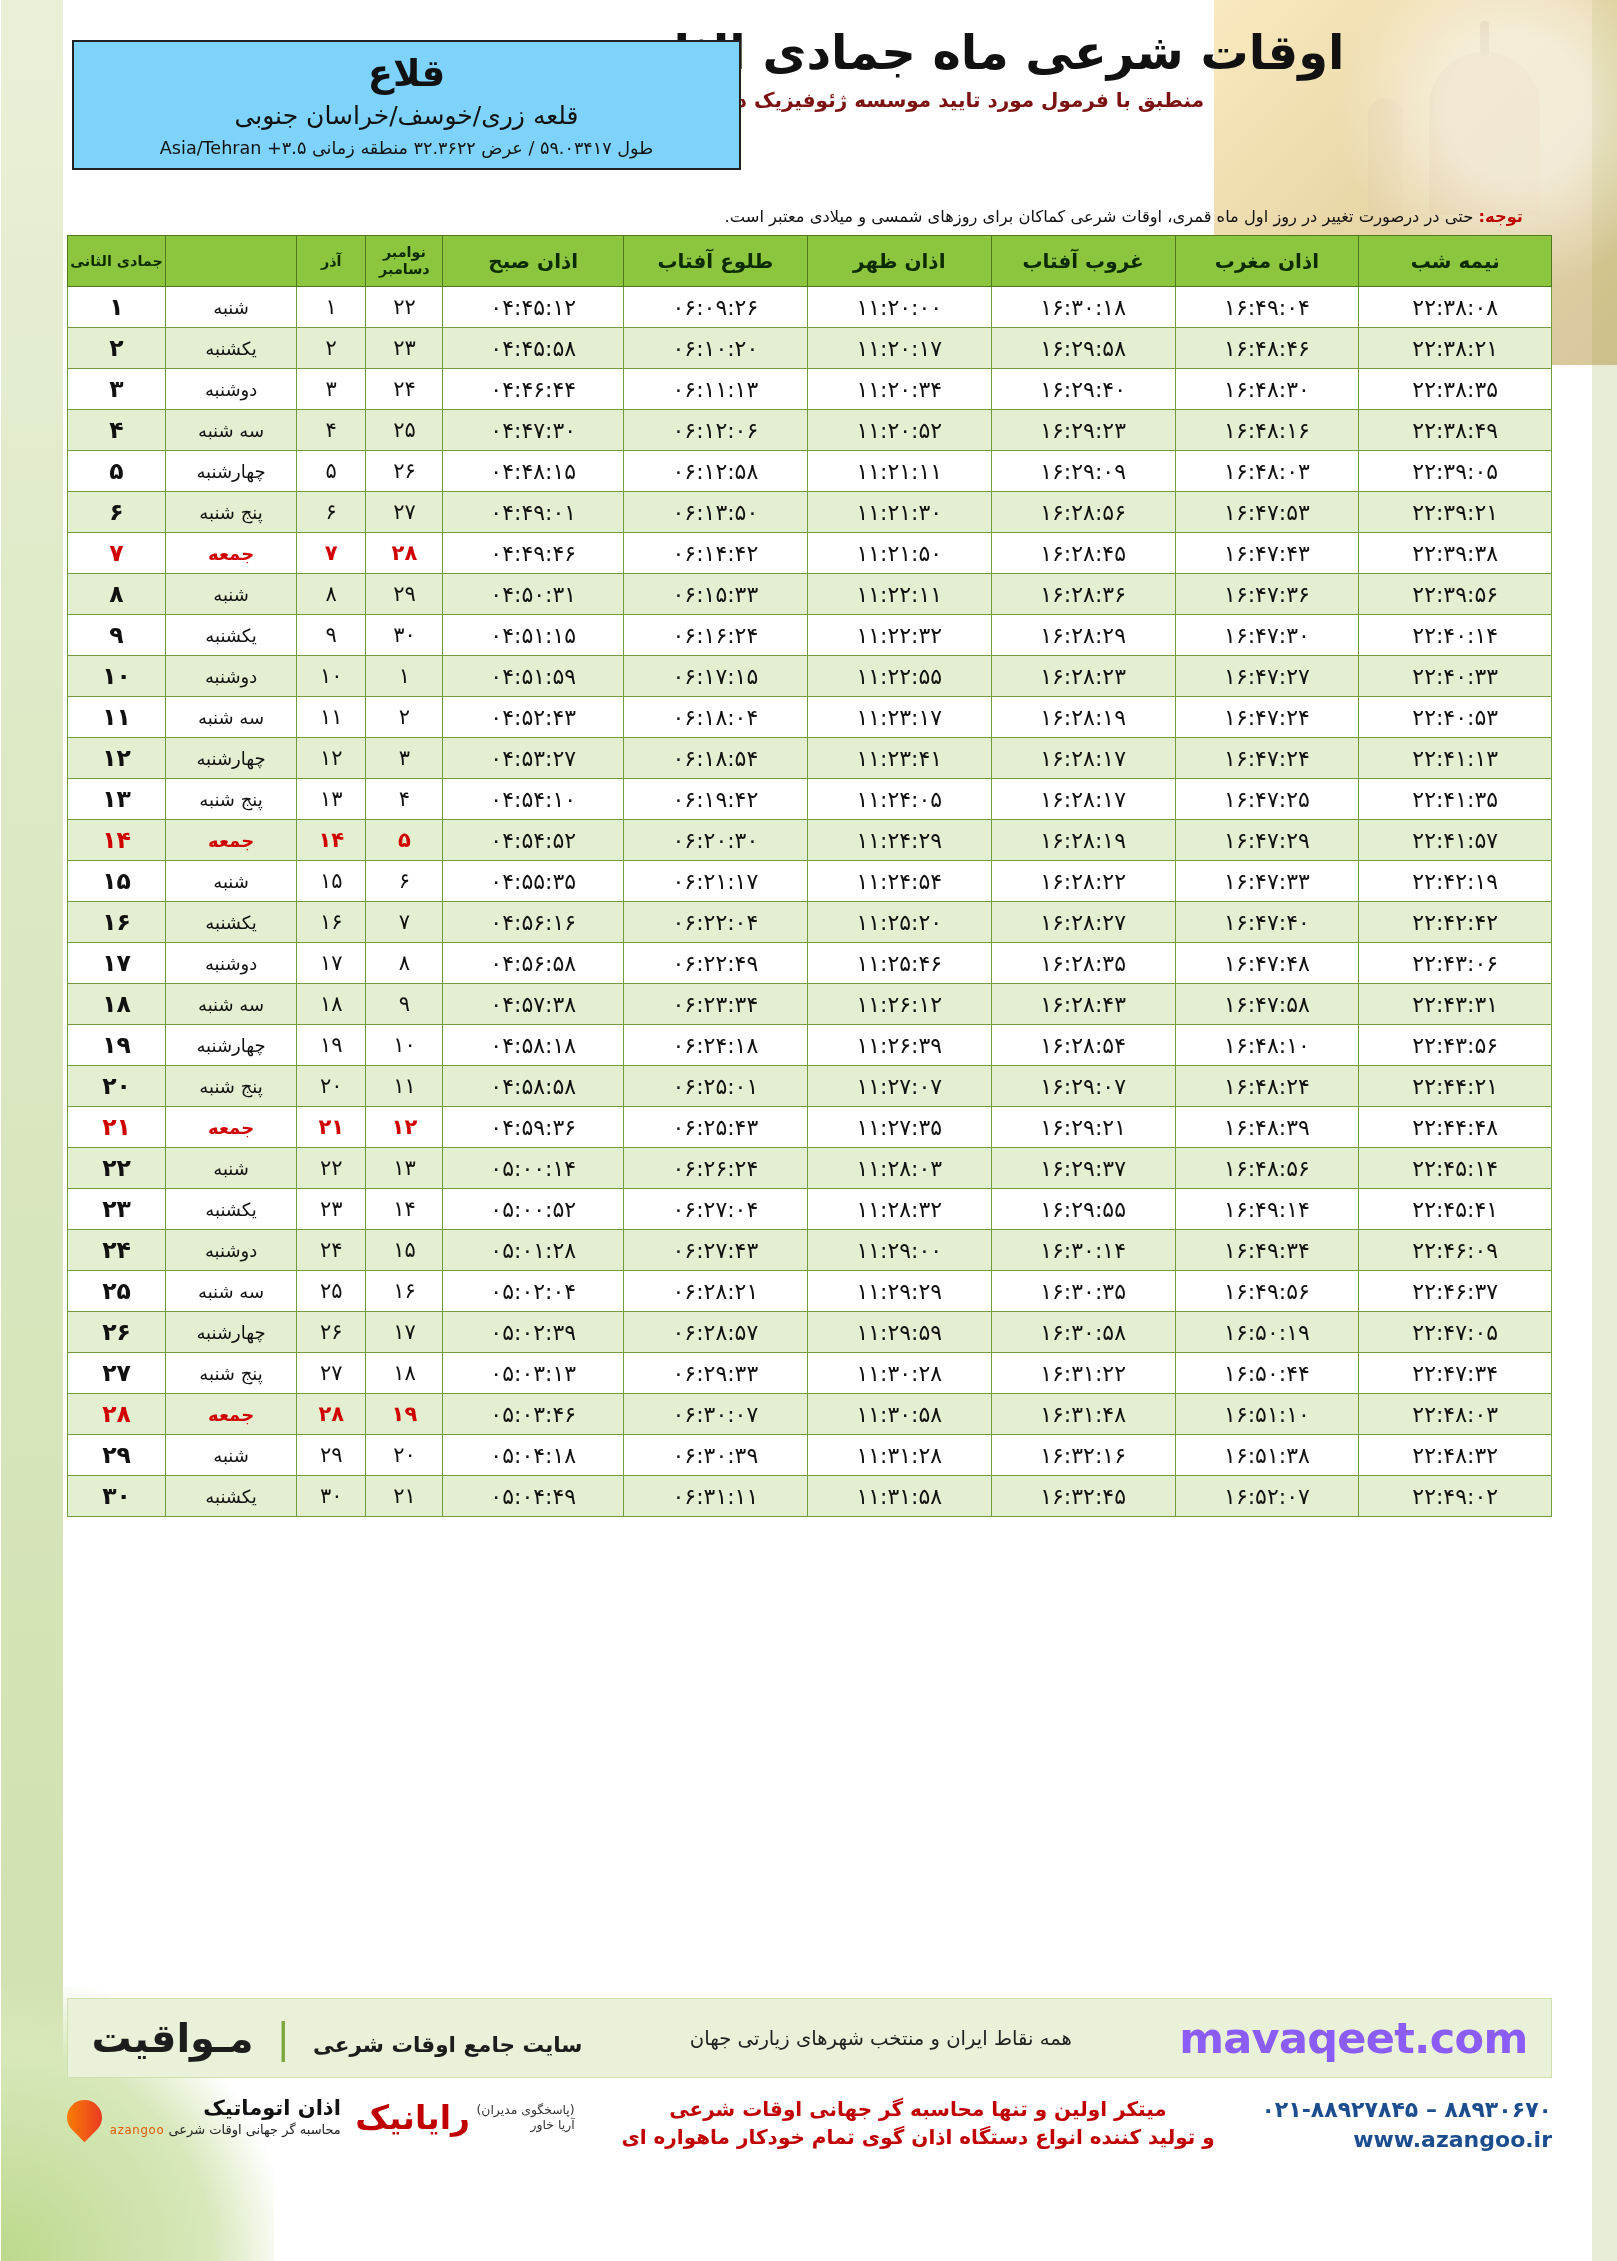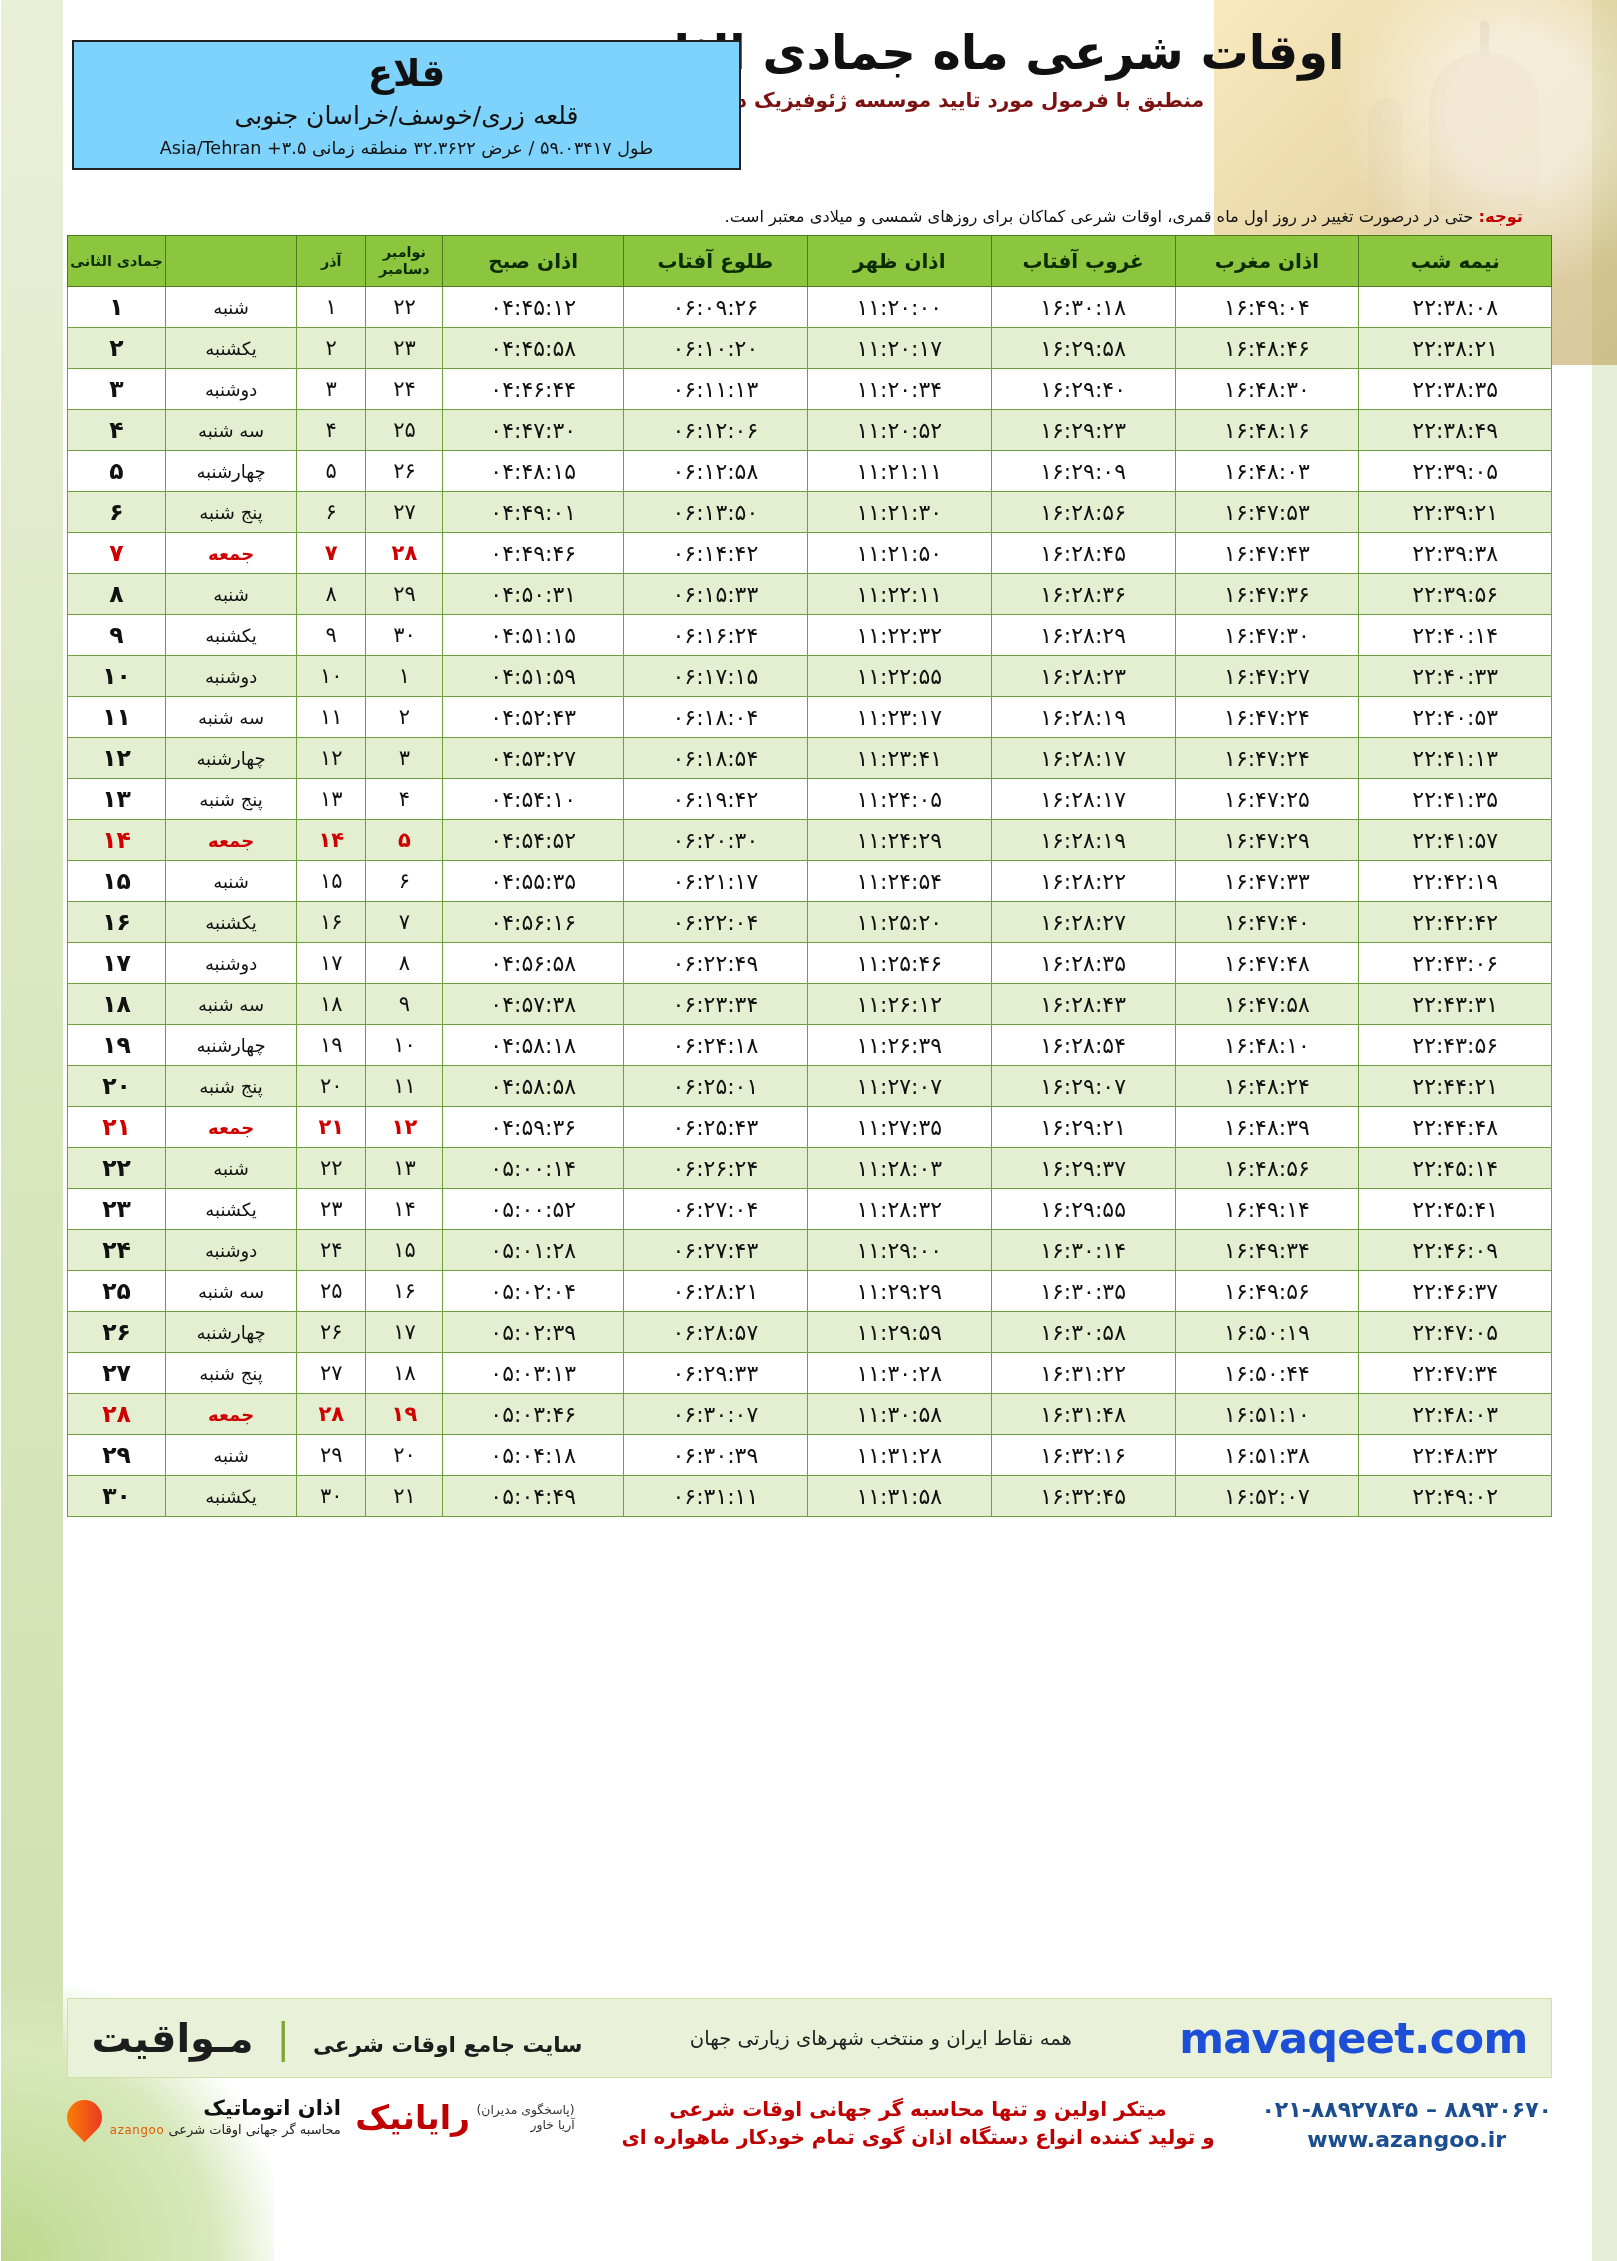--- a/index.html
+++ b/index.html
@@ -112,25 +112,25 @@
   }
   .footer-band{
     background:#e9f2d9;border:1.3px solid #cfe0ad;height:80px;
     display:flex;align-items:center;justify-content:space-between;
     padding:0 23.5px;box-sizing:border-box;
   }
   .brand-fa{font-size:40px;font-weight:bold;color:#1d1d1d;letter-spacing:-1.3px;}
   .brand-fa .sep{color:#7aa63c;margin:0 9px;font-weight:normal;}
   .brand-fa .small{font-size:21.5px;font-weight:bold;}
   .brand-tag{font-size:19.6px;color:#222;}
-  .brand-en{font-size:43px;color:#1d4ed8;font-weight:bold;letter-spacing:-0.7px;}
+  .brand-en{font-size:43px;color:#8b5cf6;font-weight:bold;letter-spacing:-0.7px;}
   .footer-bottom{
     margin-top:17px;display:flex;align-items:flex-start;justify-content:space-between;
   }
-  .fb-left{font-size:22px;color:#1b4d8f;font-weight:bold;line-height:1.35;text-align:center;direction:ltr;}
+  .fb-left{font-size:22px;color:#1b4d8f;font-weight:bold;line-height:1.35;text-align:right;direction:ltr;}
   .fb-mid{font-size:20px;color:#c00000;font-weight:bold;text-align:center;line-height:1.4;}
   .fb-logos{display:flex;align-items:center;gap:14.4px;}
   .logo-rayanik{display:flex;align-items:center;gap:6.5px;}
   .logo-rayanik .mark{font-size:33px;color:#c00000;font-weight:bold;}
   .logo-rayanik .txt{font-size:12.4px;color:#333;line-height:1.25;text-align:right;}
   .logo-azangoo{display:flex;align-items:center;gap:7.8px;}
   .logo-azangoo .flame{
     width:35px;height:35px;border-radius:50% 50% 50% 0;
     background:linear-gradient(135deg,#ff8a00,#e52d27);transform:rotate(-45deg);
   }

